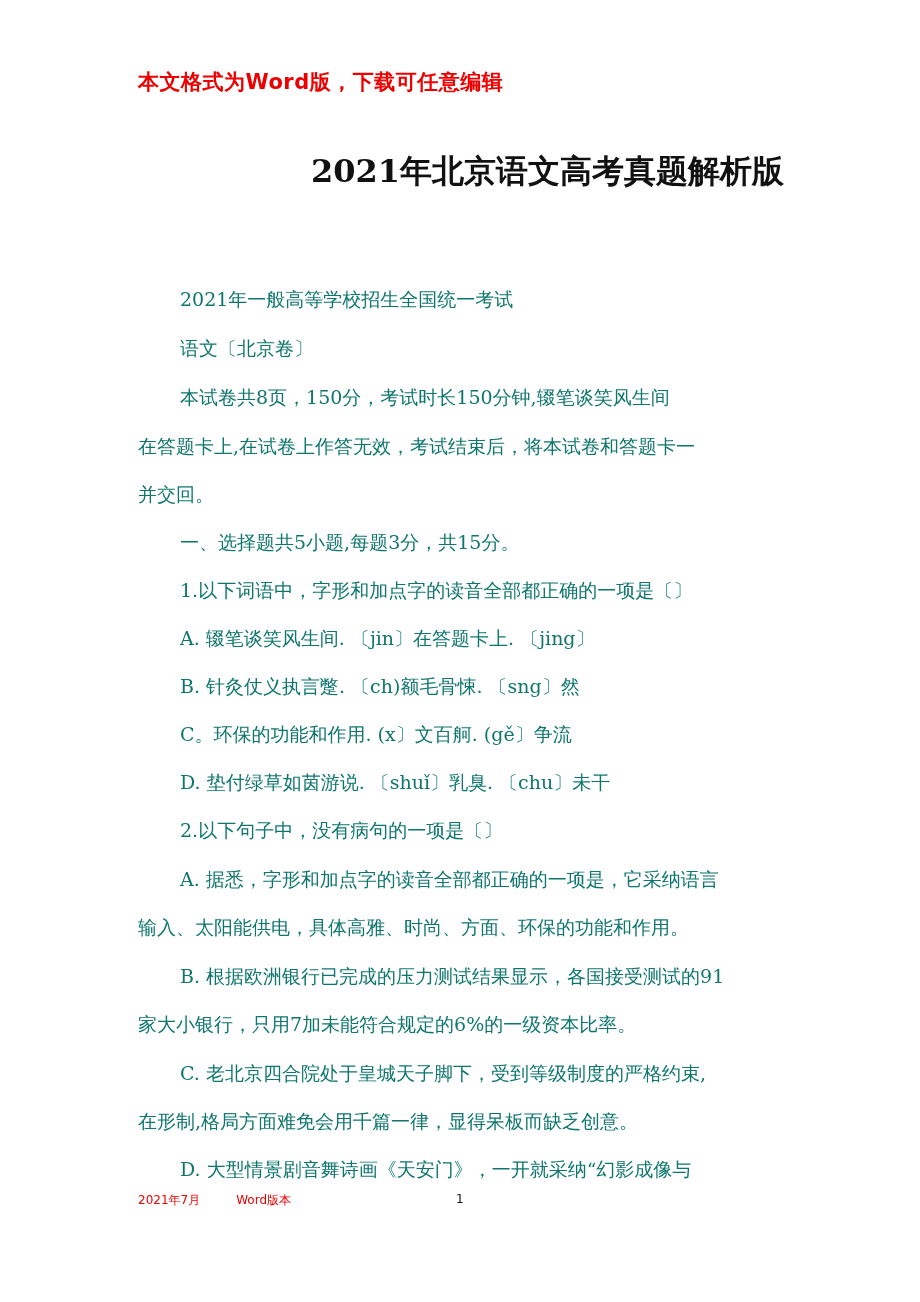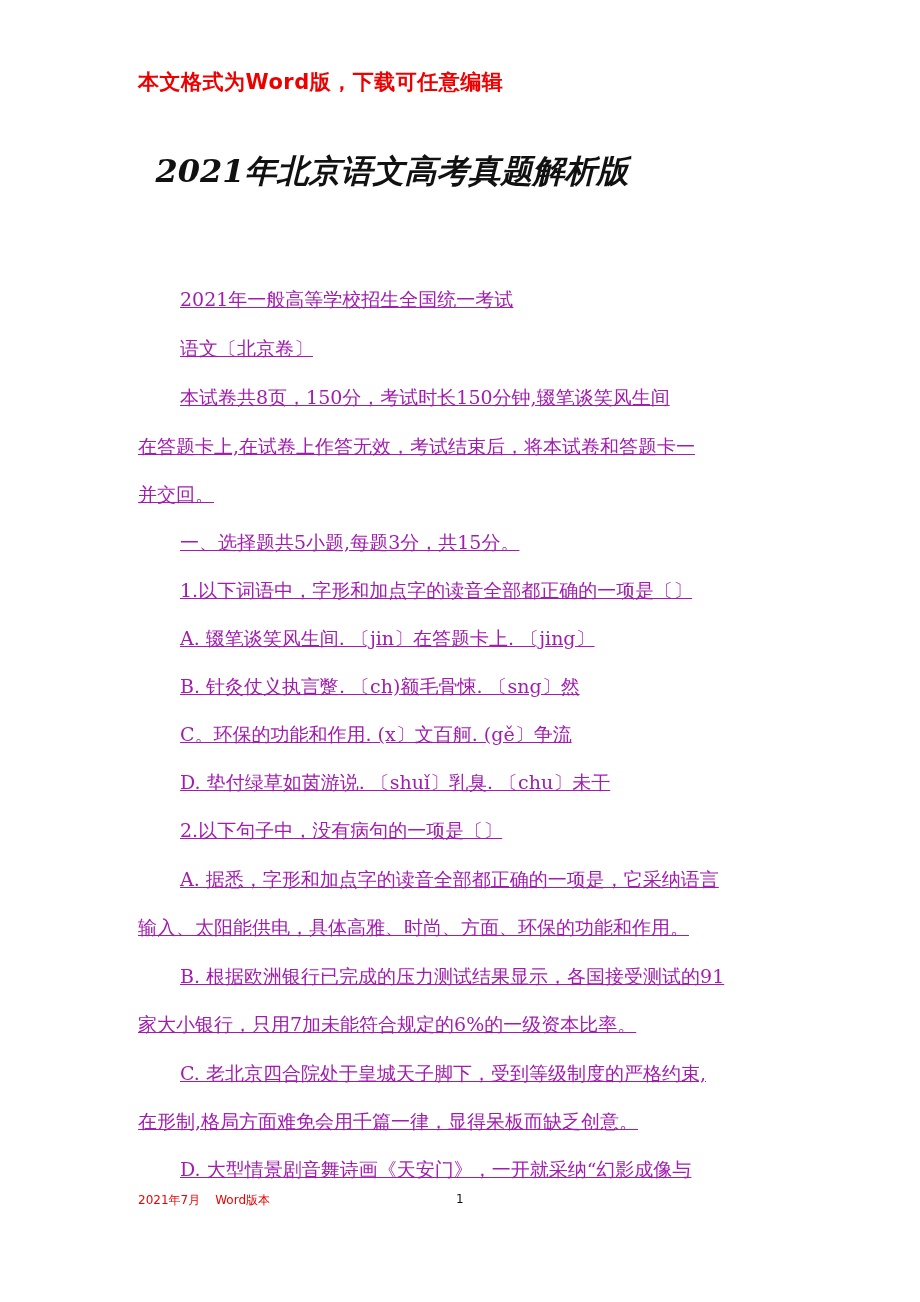--- a/index.html
+++ b/index.html
@@ -1,26 +1,26 @@
 <!DOCTYPE html>
 <html><head>
   <meta charset="utf-8">
   <style>
     html, body { margin: 0; padding: 0; background: #ffffff; }
     body { width: 920px; height: 1302px; position: relative; overflow: hidden;
            font-family: "DejaVu Serif", "Liberation Serif", serif; color: #111; }
     .banner { position: absolute; left: 138px; top: 68px; font-family: "DejaVu Sans", "Liberation Sans", sans-serif;
               font-size: 21px; font-weight: bold; color: #ee0000; letter-spacing: 0.5px; white-space: nowrap; }
-    .title { position: absolute; left: 0; width: 784px; top: 150px; text-align: center;
-             font-family: "DejaVu Serif", "Liberation Serif", serif; font-size: 32px; font-weight: bold; color: #111; white-space: nowrap; font-style: italic; }
-    .line { position: absolute; left: 138px; font-size: 19px; line-height: 24px; white-space: nowrap; color: #a21caf; text-decoration: underline; }
+    .title { position: absolute; left: 0; width: 784px; top: 150px; text-align: right;
+             font-family: "DejaVu Serif", "Liberation Serif", serif; font-size: 32px; font-weight: bold; color: #111; white-space: nowrap; }
+    .line { position: absolute; left: 138px; font-size: 19px; line-height: 24px; white-space: nowrap; color: #0f766e; }
     .indent { left: 180px; }
     .footer { position: absolute; top: 1192px; left: 138px; font-family: "DejaVu Sans", "Liberation Sans", sans-serif;
               font-size: 12px; color: #ee0000; white-space: nowrap; }
-    .footer .ver { margin-left: 15px; }
+    .footer .ver { margin-left: 36px; }
     .page-num { position: absolute; top: 1192px; left: 456px; font-family: "DejaVu Sans", "Liberation Sans", sans-serif;
                 font-size: 12px; color: #111; }
   </style>
 </head>
 <body>
 
 <div>
   <div class="banner">本文格式为Word版，下载可任意编辑</div>
   <div class="title">2021年北京语文高考真题解析版</div>
 

